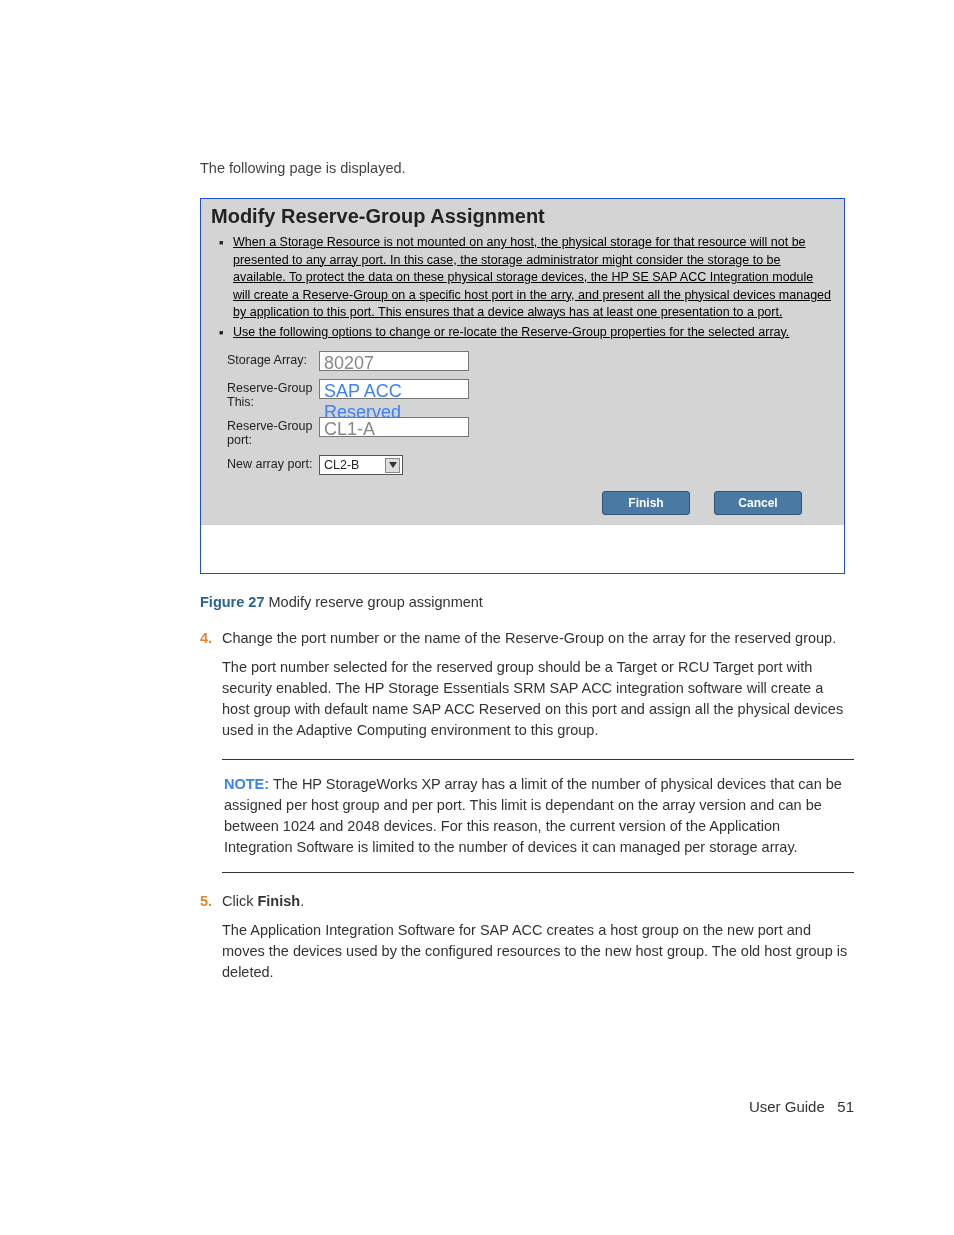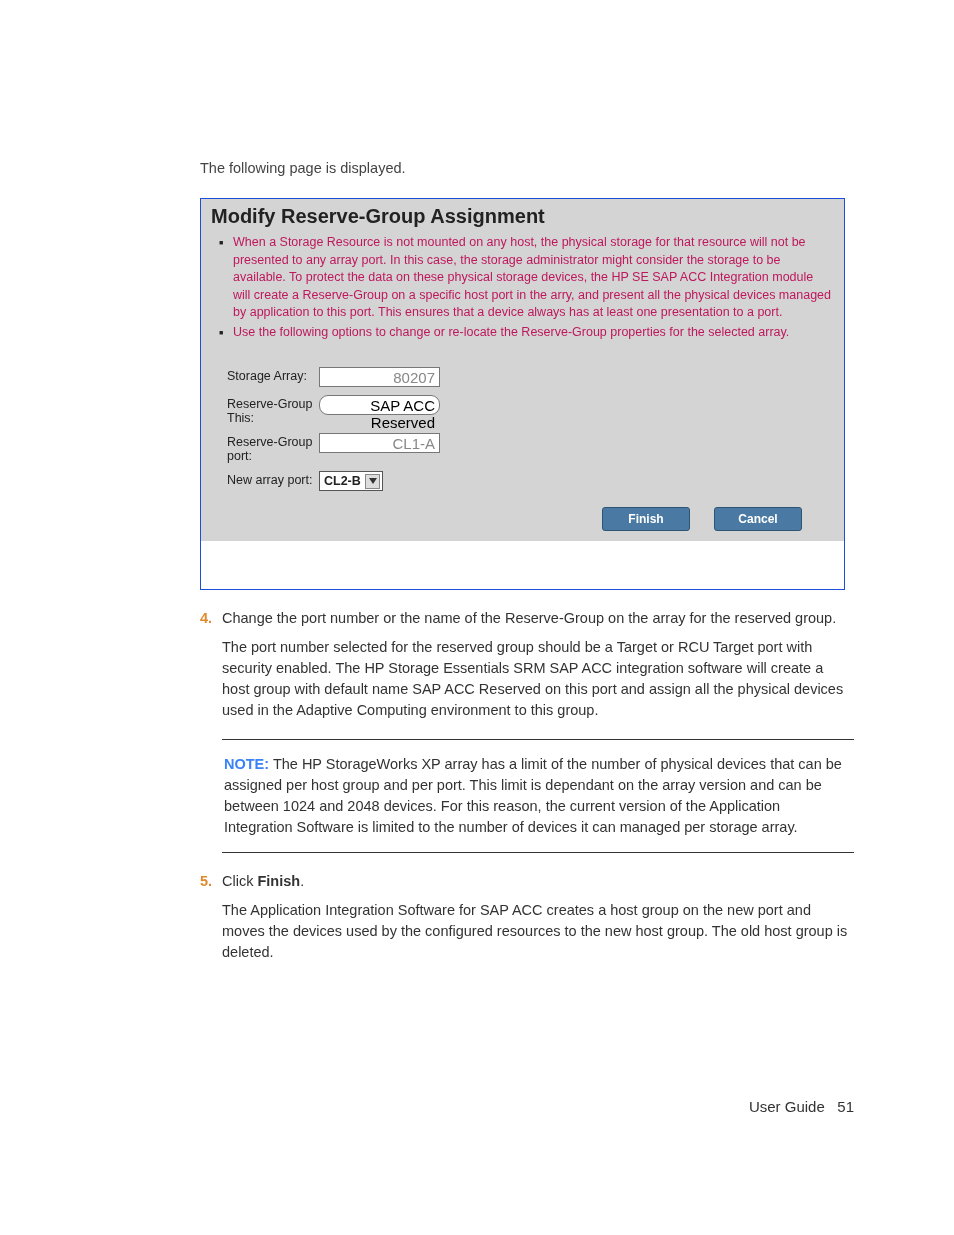--- a/index.html
+++ b/index.html
@@ -31,23 +31,24 @@
   }
   .panel-title {
     font-size: 20px;
     font-weight: bold;
     color: #222;
     margin-bottom: 6px;
   }
   .panel-list {
     list-style: none;
     font-size: 12.5px;
-    color: #be185d;
-    margin: 0 0 26px 8px;
+    color: #000000;
+    margin: 0 0 10px 8px;
     line-height: 1.4;
+    text-decoration: underline;
   }
   .panel-list li {
     position: relative;
     padding-left: 14px;
     margin-bottom: 2px;
   }
   .panel-list li::before {
     content: "■";
     font-size: 7px;
     position: absolute;
@@ -66,38 +67,36 @@
     margin-bottom: 8px;
   }
   .form-label {
     width: 92px;
     padding-top: 2px;
   }
   .text-field {
     background: #fff;
     border: 1px solid #777;
     height: 20px;
-    width: 121px;
+    width: 150px;
     padding: 1px 4px;
-    font-size: 15px;
+    font-size: 18px;
     color: #888;
-    text-align: right;
-  }
-  .text-field.filled { color: #000000; border-radius: 9px; }
+  }
+  .text-field.filled { color: #3b82f6; }
   .select-field {
     background: #fff;
     border: 1px solid #555;
     height: 20px;
-    width: 64px;
+    width: 84px;
     display: flex;
     align-items: center;
     justify-content: space-between;
     padding: 0 2px 0 4px;
     font-size: 12.5px;
-    font-weight: bold;
   }
   .select-arrow {
     width: 15px;
     height: 15px;
     background: #ddd;
     border: 1px solid #888;
     display: flex;
     align-items: center;
     justify-content: center;
   }
@@ -218,20 +217,23 @@
       </div>
 
       <div class="button-row">
         <div class="wiz-button">Finish</div>
         <div class="wiz-button">Cancel</div>
       </div>
     </div>
     <div class="panel-bottom"></div>
   </div>
 
+  <div class="figure-caption">
+    <span class="figlabel">Figure 27</span><span> Modify reserve group assignment</span>
+  </div>
 
   <ol class="doc-list">
     <li>
       <span class="num">4.</span>
       <span>Change the port number or the name of the Reserve-Group on the array for the reserved group.</span>
       <p>The port number selected for the reserved group should be a Target or RCU Target port with security enabled. The HP Storage Essentials SRM SAP ACC integration software will create a host group with default name SAP ACC Reserved on this port and assign all the physical devices used in the Adaptive Computing environment to this group.</p>
     </li>
   </ol>
 
   <div class="note-box">

